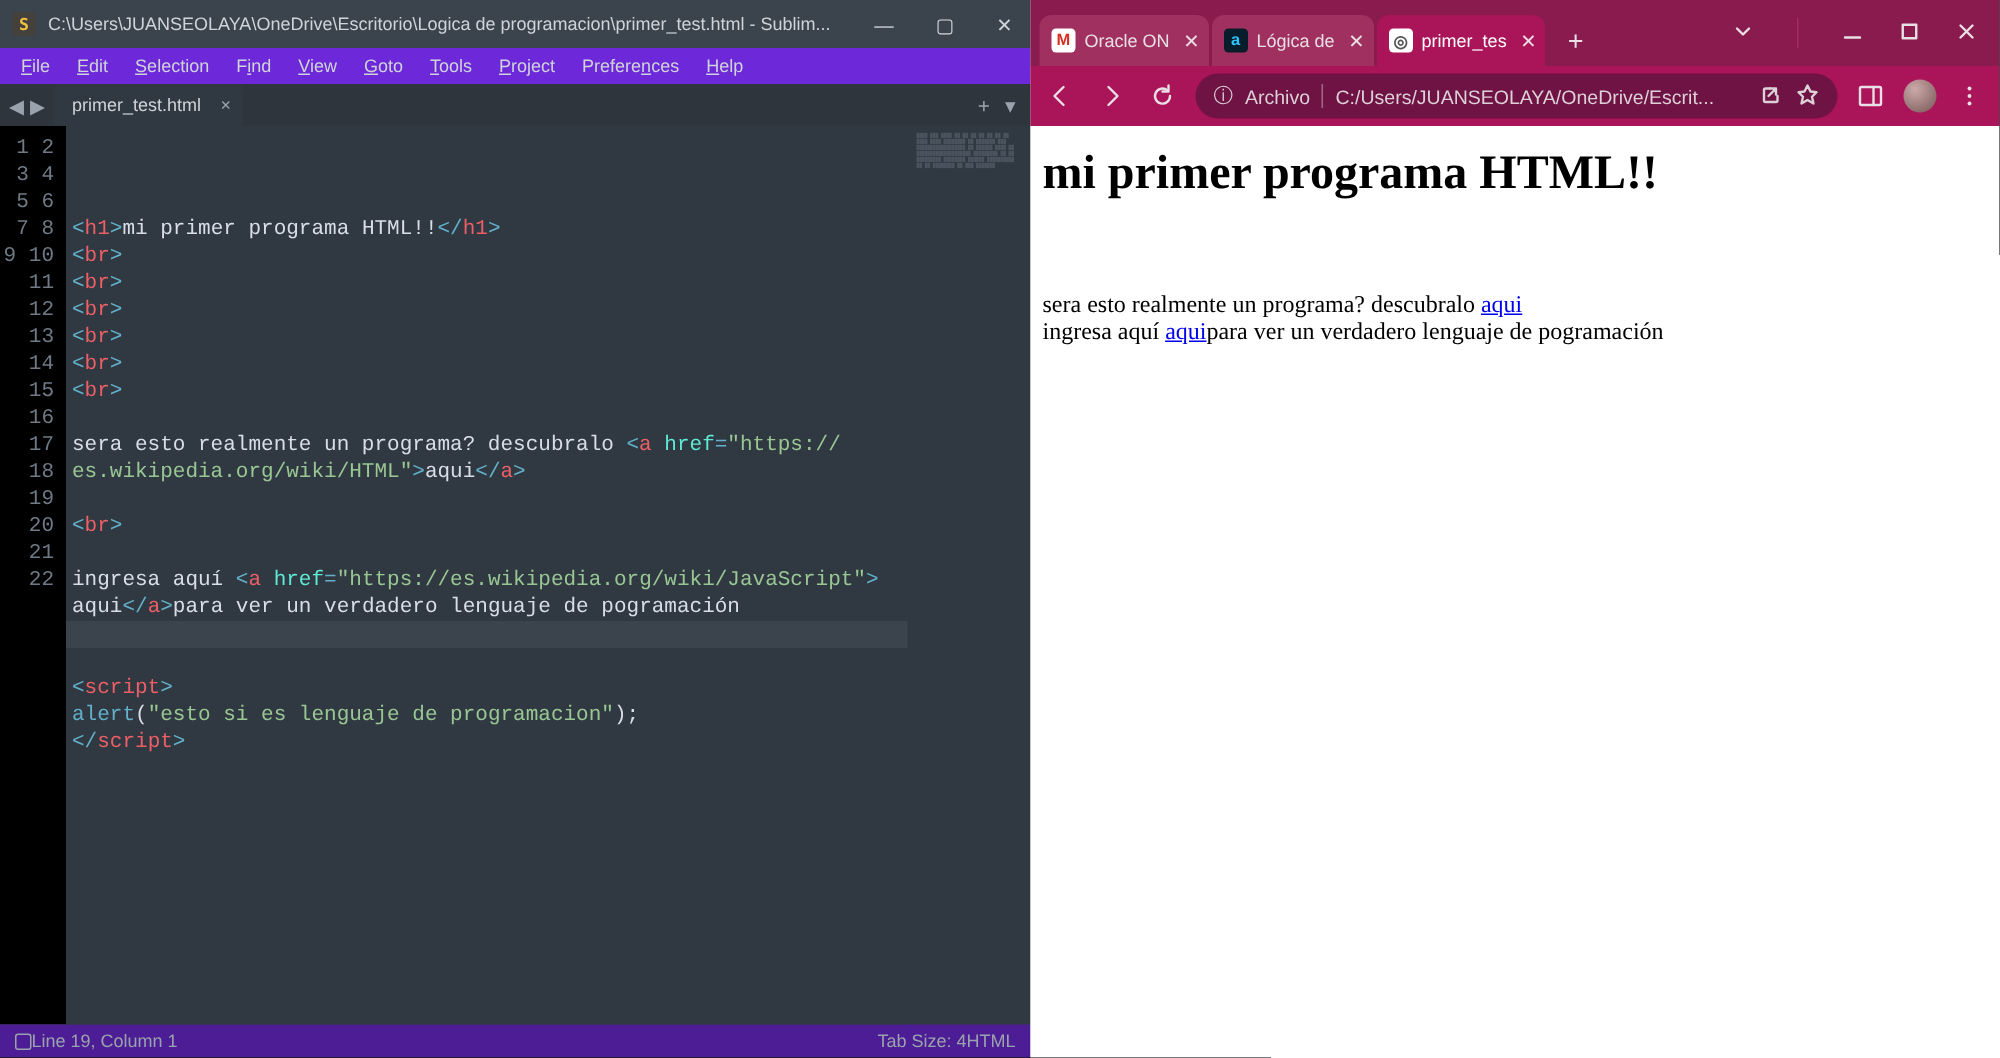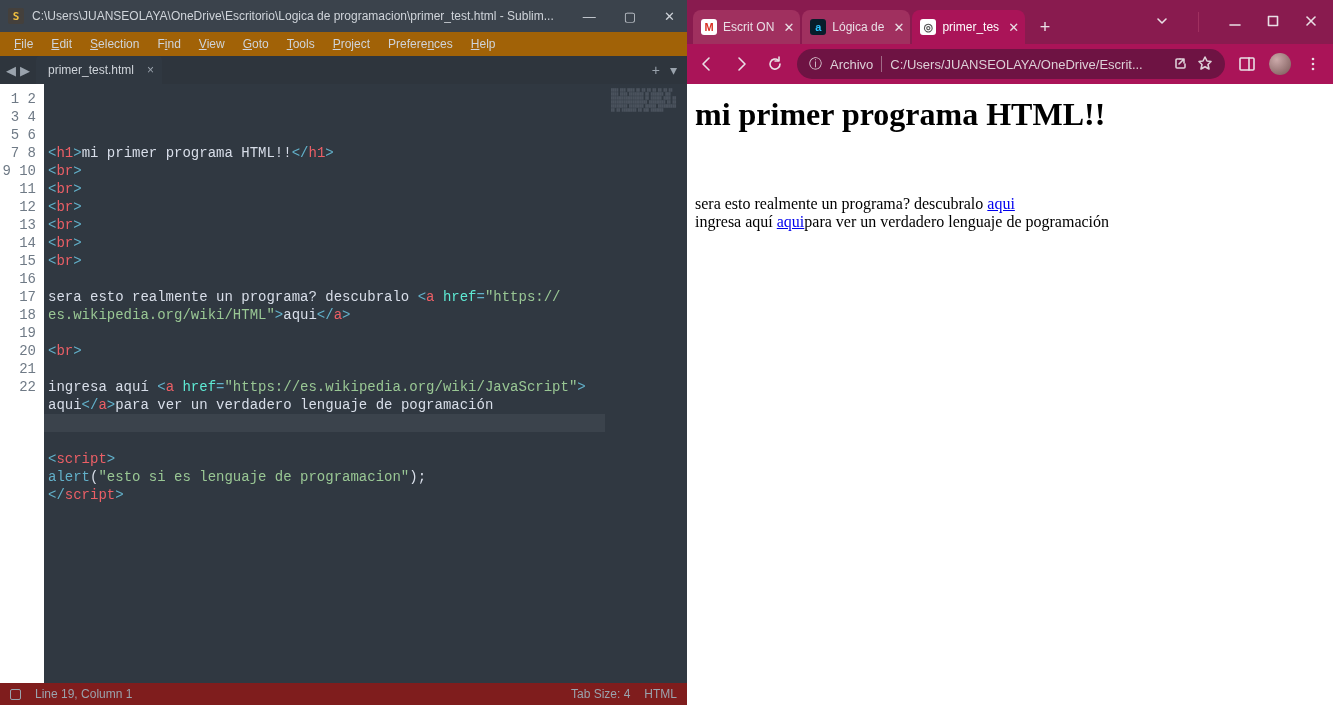--- a/index.html
+++ b/index.html
@@ -21,21 +21,21 @@
           border-radius: 2px; display: flex; align-items: center;
           justify-content: center; margin-right: 8px; }
   .subl-appicon span { color: #f0c040; font-weight: bold; font-size: 11px;
           font-family: monospace; }
   .subl-title { flex: 1; white-space: nowrap; overflow: hidden;
           text-overflow: ellipsis; font-size: 12px; color: #cfd4da; }
   .subl-winbtns { display: flex; gap: 28px; padding-right: 4px;
           color: #cfd4da; font-size: 13px; }
   .subl-winbtns span { cursor: default; }
 
-  .subl-menubar { height: 24px; background: #a16207; display: flex;
+  .subl-menubar { height: 24px; background: #6d28d9; display: flex;
           align-items: center; padding: 0 6px; color: #cfd4da;
           font-size: 12px; gap: 2px; }
   .subl-menubar .mi { padding: 2px 8px; border-radius: 3px; }
   .subl-menubar .mi u { text-decoration: underline; }
 
   .subl-navrow { height: 28px; background: #2e353d; display: flex;
           align-items: center; }
   .subl-navarrows { display: flex; gap: 4px; padding: 0 6px; color: #9aa3ad;
           font-size: 13px; }
   .subl-tab { height: 28px; background: #303841; display: flex;
@@ -43,21 +43,21 @@
           font-size: 12px; position: relative; border-top-left-radius: 4px;
           border-top-right-radius: 4px; }
   .subl-tab .close { position: absolute; right: 8px; color: #9aa3ad;
           font-size: 12px; }
   .subl-tabspacer { flex: 1; background: #2e353d; }
   .subl-tabright { display: flex; align-items: center; gap: 10px;
           padding: 0 10px; color: #9aa3ad; background: #2e353d;
           font-size: 14px; }
 
   .subl-body { flex: 1; display: flex; overflow: hidden; }
-  .subl-gutter { width: 44px; background: #ffffff; color: #6f7a86;
+  .subl-gutter { width: 44px; background: #000000; color: #6f7a86;
           font-family: Consolas, "Courier New", monospace; font-size: 14px;
           text-align: right; padding: 6px 8px 6px 0; line-height: 18px;
           user-select: none; }
   .subl-code { flex: 1; background: #303841; color: #d8dee9;
           font-family: Consolas, "Courier New", monospace; font-size: 14px;
           padding: 6px 4px; line-height: 18px; white-space: pre; position: relative; }
   .subl-code .current-line { position: absolute; left: 0; right: 0;
           background: #3b434c; height: 18px; top: calc(6px + 18px * 18);
           z-index: 0; }
   .subl-code .codewrap { position: relative; z-index: 1; }
@@ -66,23 +66,23 @@
           font-family: monospace; }
 
   
   .c-tag  { color: #ec5f66; text-align: center; }      
   .c-punc { color: #62b0c9; }      
   .c-attr { color: #5eead4; }      
   .c-str  { color: #99c794; }      
   .c-txt  { color: #d8dee9; }
   .c-fn   { color: #62b0c9; }
 
-  .subl-status { height: 22px; background: #7f1d1d; color: #9aa3ad;
+  .subl-status { height: 22px; background: #4c1d95; color: #9aa3ad;
           display: flex; align-items: center; font-size: 12px;
-          padding: 0 10px; gap: 14px; }
+          padding: 0 10px; }
   .subl-status .rect { width: 11px; height: 11px; border: 1px solid #9aa3ad;
           border-radius: 2px; display: inline-block; }
   .subl-status .spacer { flex: 1; }
 
   
   .chrome { flex: 1; height: 705px; background: #fff; display: flex;
           flex-direction: column; }
 
   .chr-tabstrip { height: 44px; background: #891b4f; display: flex;
           align-items: flex-end; padding-left: 6px; position: relative; }
@@ -264,21 +264,21 @@
       <span>HTML</span>
     </div>
   </div>
 
   <div class="chrome">
 
     <div class="chr-tabstrip">
       <div id="chrome-tabs-mount" style="display: flex;">
           <div class="chr-tab inactive">
             <span class="favicon" style="background: rgb(255, 255, 255); color: rgb(217, 48, 37);">M</span>
-            <span>Escrit ON</span>
+            <span>Oracle ON</span>
             <span class="close">✕</span>
           </div>
           <div class="chr-tab inactive">
             <span class="favicon" style="background: rgb(7, 29, 43); color: rgb(44, 195, 255);">a</span>
             <span>Lógica de</span>
             <span class="close">✕</span>
           </div>
           <div class="chr-tab active">
             <span class="favicon" style="background: rgb(255, 255, 255); color: rgb(85, 85, 85);">◎</span>
             <span>primer_tes</span>

